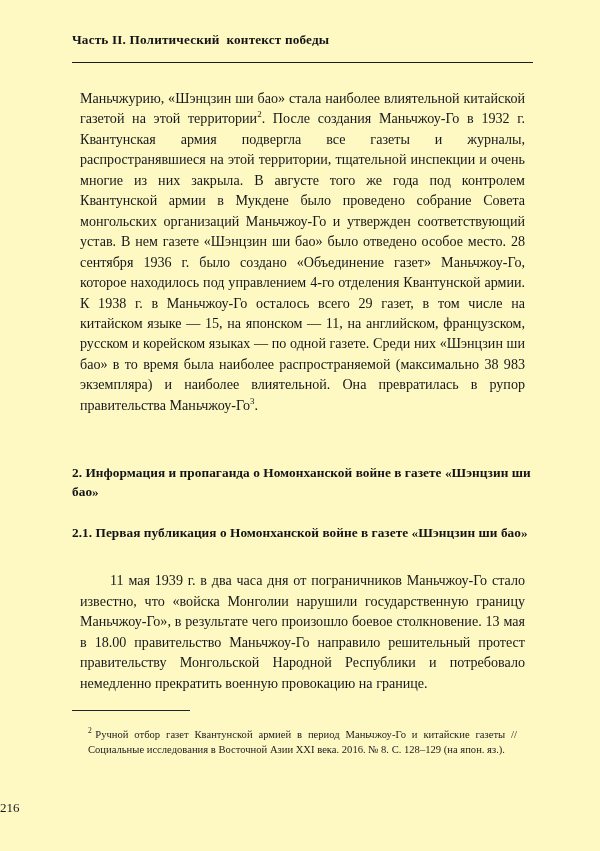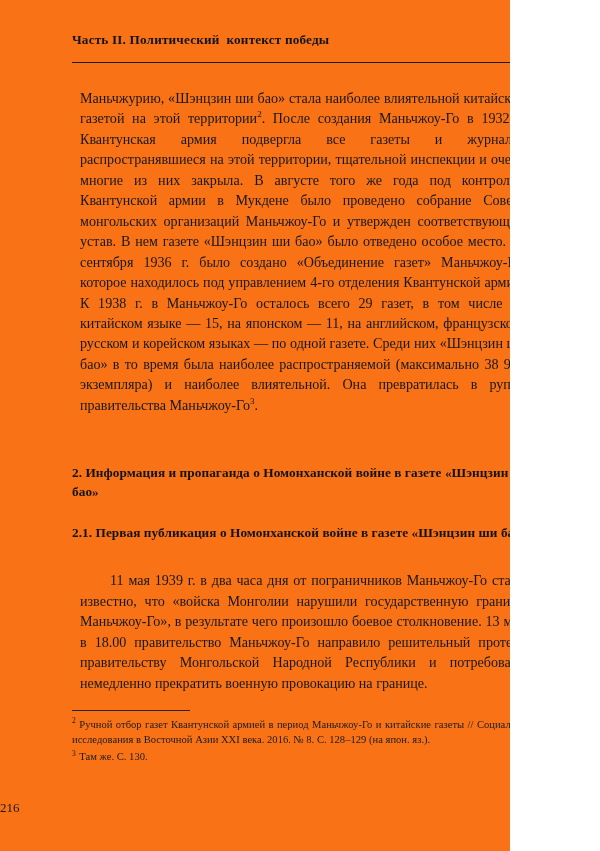--- a/index.html
+++ b/index.html
@@ -2,23 +2,23 @@
 <html><head>
 <meta charset="utf-8">
 <style>
   html, body {
     margin: 0;
     padding: 0;
     background: #ffffff;
   }
   .page {
     position: relative;
-    width: 510px;
+    width: 600px;
     height: 851px;
-    background: #f97316;
+    background: #fef9c3;
     font-family: "Liberation Serif", "DejaVu Serif", serif;
     color: #15161a;
     overflow: hidden;
   }
 
   
   .running-head {
     position: absolute;
     left: 72px;
     top: 32px;
@@ -87,21 +87,21 @@
     top: 710px;
     width: 461px;
   }
   .fn-rule {
     width: 118px;
     height: 0;
     border-top: 1px solid #232429;
     margin: 0 0 6px 0;
   }
   p.footnote {
-    margin: 0;
+    margin: 16px;
     font-size: 10.6px;
     line-height: 15.2px;
     text-align: justify;
     color: #1a1b20;
     text-indent: 0;
   }
   p.footnote.second {
     margin-top: 2px;
     text-align: left;
   }
@@ -149,18 +149,17 @@
     <div class="gap-after-sub"></div>
 
     <p class="para indent">11 мая 1939 г. в два часа дня от пограничников Маньчжоу-Го стало известно, что «войска Монголии нарушили государственную границу Маньчжоу-Го», в результате чего произошло боевое столкновение. 13 мая в 18.00 правительство Маньчжоу-Го направило решительный протест правительству Монгольской Народной Республики и потребовало немедленно прекратить военную провокацию на границе.</p>
   </div>
 
   <div class="footnotes">
     <div class="fn-rule"></div>
 
     <p class="footnote"><span class="fn-num">2</span><span>Ручной отбор газет Квантунской армией в период Маньчжоу-Го и китайские газеты // Социальные исследования в Восточной Азии XXI века. 2016. № 8. С. 128–129 (на япон. яз.).</span></p>
 
-    <p class="footnote second"><span class="fn-num">3</span><span>Там же. С. 130.</span></p>
   </div>
 
   <div class="folio">216</div>
 
 </div>
 
 </body></html>

